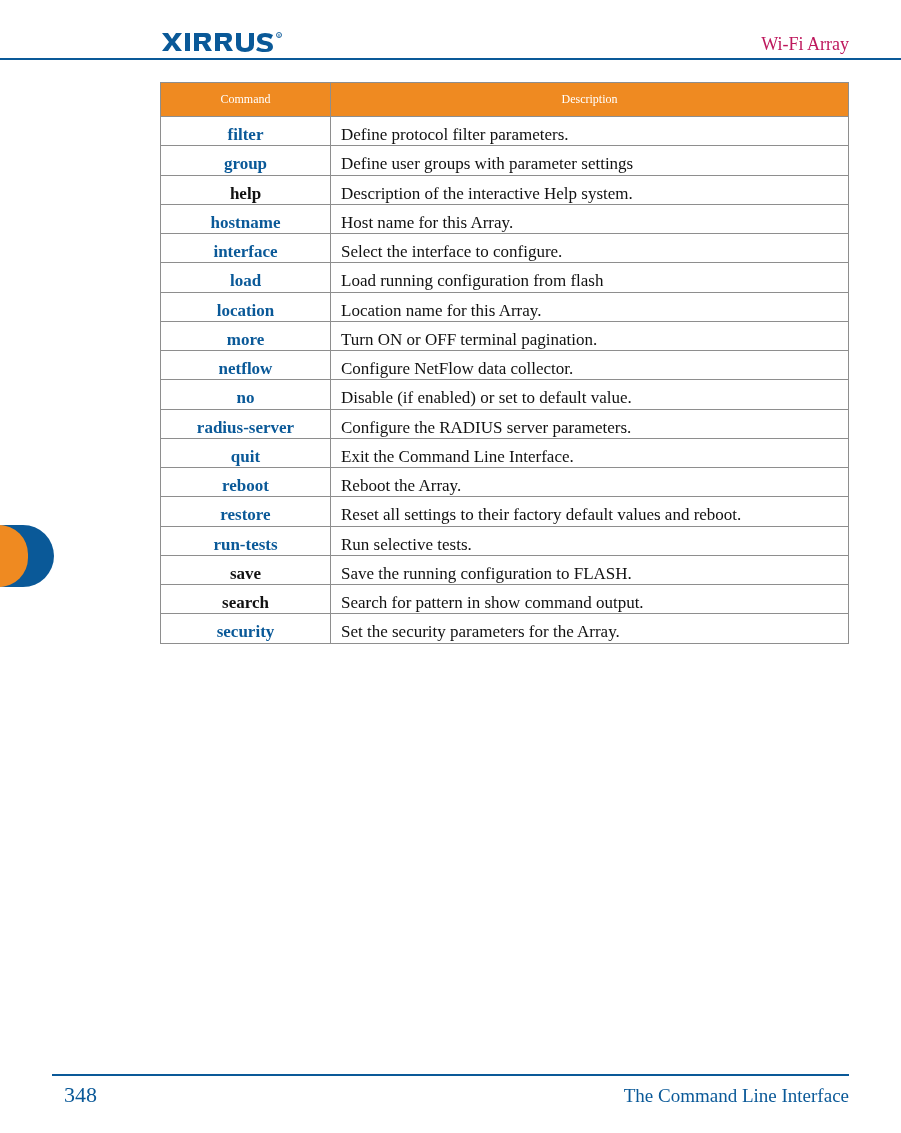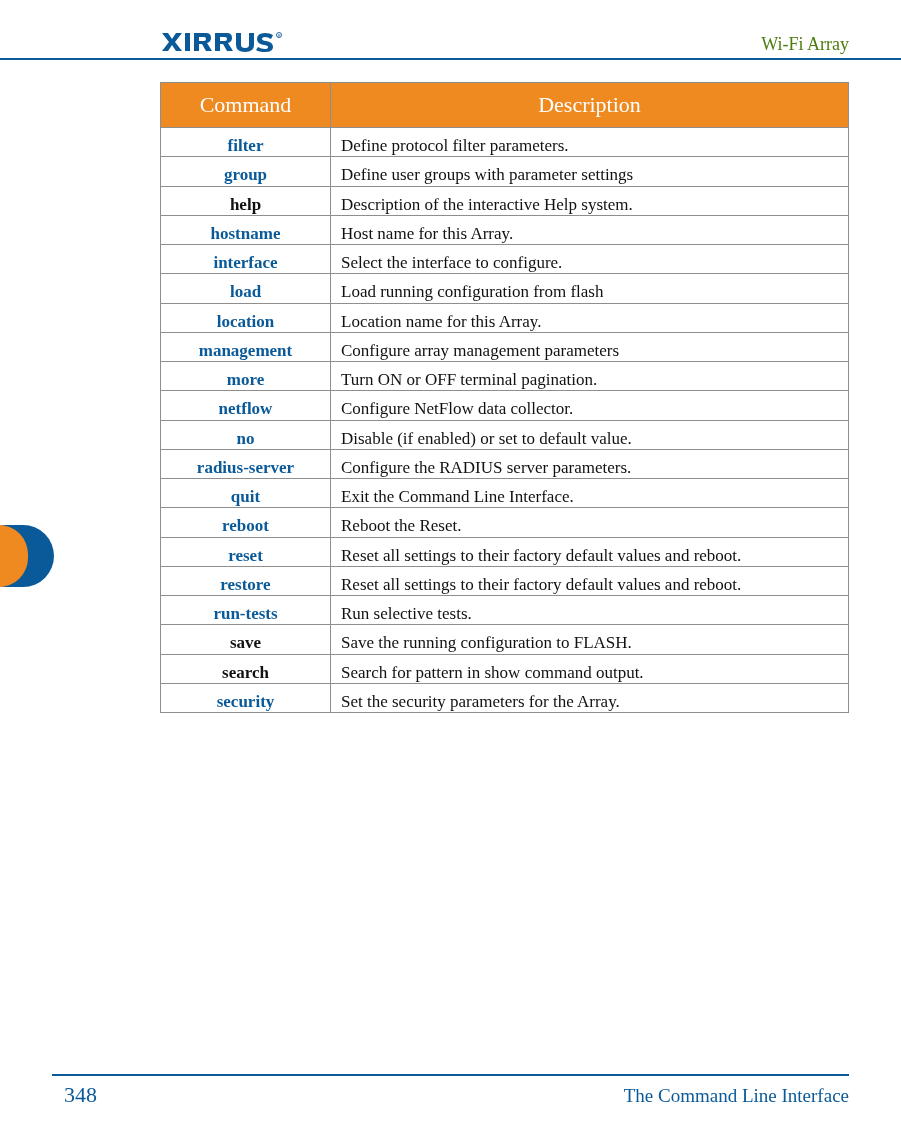--- a/index.html
+++ b/index.html
@@ -25,40 +25,40 @@
       height: 32px;
     }
     .logo {
       display: flex;
       align-items: center;
       position: relative;
       top: -4px;
     }
     .logo svg { display: block; }
     .header-right {
-      color: #4d7c0f;
+      color: #be185d;
       font-size: 18px;
       position: relative;
       top: -3px;
       margin-top: 12px;
     }
     .content {
       padding: 22px 52px 0 160px;
     }
     .cmd-table {
       width: 100%;
       border-collapse: collapse;
       table-layout: fixed;
     }
     .cmd-table col.cmd-col { width: 170px; }
     .cmd-table th {
       background: #ef8a21;
       color: #ffffff;
       font-weight: normal;
-      font-size: 22px;
+      font-size: 12px;
       padding: 9px 8px;
       border: 1px solid #8e8e8e;
       text-align: center;
     }
     .cmd-table td {
       border: 1px solid #8e8e8e;
       padding: 7px 10px 0 10px;
       font-size: 17px;
       vertical-align: top;
       line-height: 1.25;
@@ -190,24 +190,20 @@
           </tr>
           <tr>
             <td class="cmd link">load</td>
             <td class="desc">Load running configuration from flash</td>
           </tr>
           <tr>
             <td class="cmd link">location</td>
             <td class="desc">Location name for this Array.</td>
           </tr>
           <tr>
-            <td class="cmd link">management</td>
-            <td class="desc">Configure array management parameters</td>
-          </tr>
-          <tr>
             <td class="cmd link">more</td>
             <td class="desc">Turn ON or OFF terminal pagination.</td>
           </tr>
           <tr>
             <td class="cmd link">netflow</td>
             <td class="desc">Configure NetFlow data collector.</td>
           </tr>
           <tr>
             <td class="cmd link">no</td>
             <td class="desc">Disable (if enabled) or set to default value.</td>
@@ -215,25 +211,21 @@
           <tr>
             <td class="cmd link">radius-server</td>
             <td class="desc">Configure the RADIUS server parameters.</td>
           </tr>
           <tr>
             <td class="cmd link">quit</td>
             <td class="desc">Exit the Command Line Interface.</td>
           </tr>
           <tr>
             <td class="cmd link">reboot</td>
-            <td class="desc">Reboot the Reset.</td>
-          </tr>
-          <tr>
-            <td class="cmd link">reset</td>
-            <td class="desc">Reset all settings to their factory default values and reboot.</td>
+            <td class="desc">Reboot the Array.</td>
           </tr>
           <tr>
             <td class="cmd link">restore</td>
             <td class="desc">Reset all settings to their factory default values and reboot.</td>
           </tr>
           <tr>
             <td class="cmd link">run-tests</td>
             <td class="desc">Run selective tests.</td>
           </tr>
           <tr>

